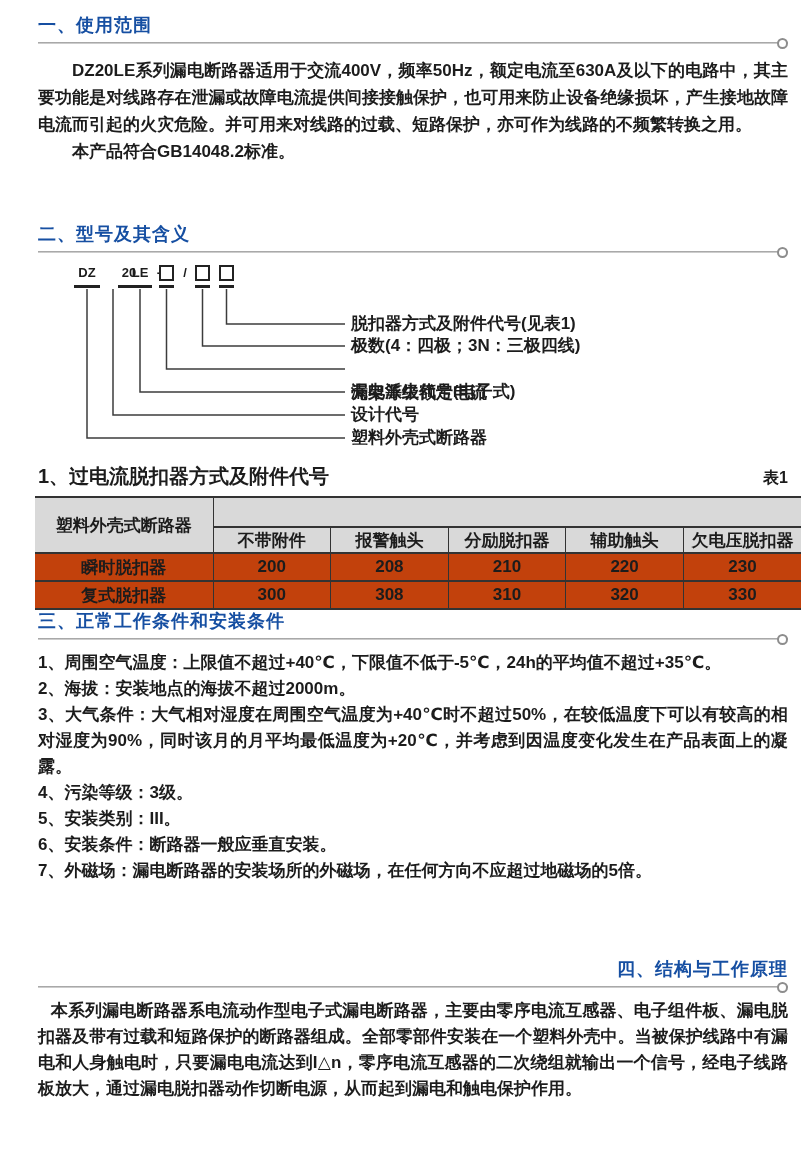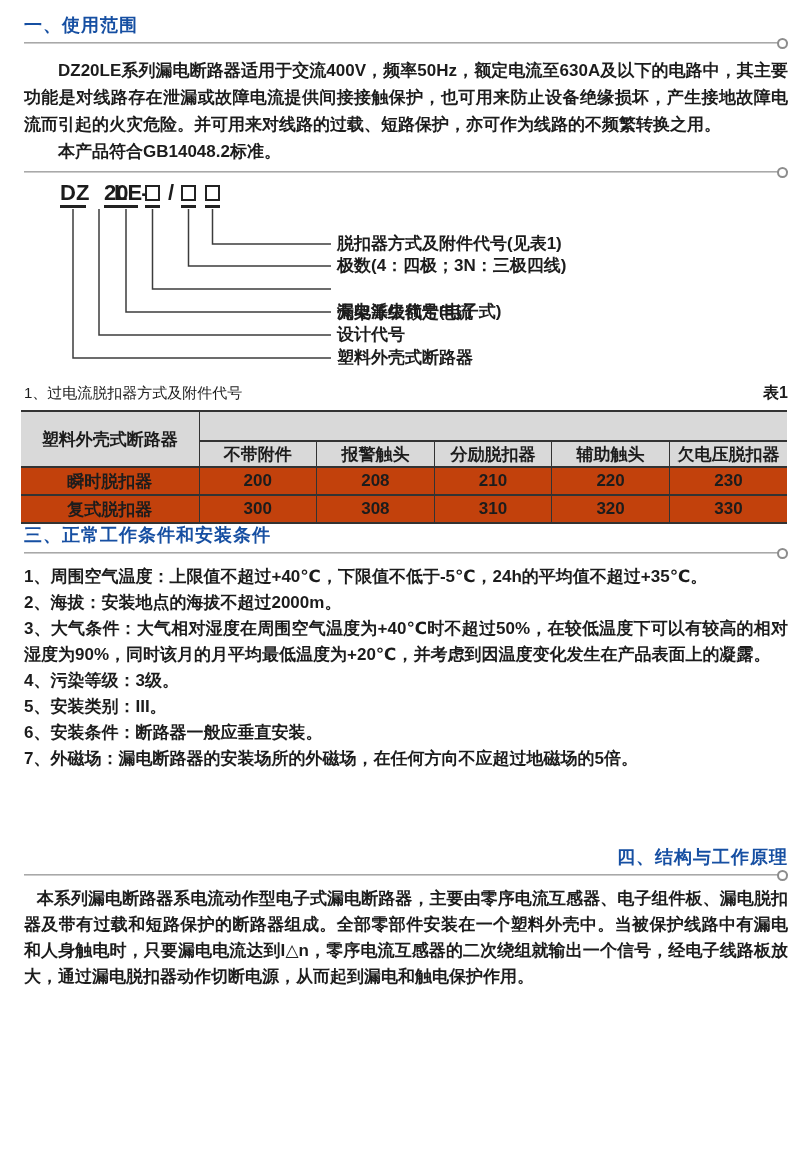--- a/index.html
+++ b/index.html
@@ -2,21 +2,21 @@
 <html lang="zh"><head>
 <meta charset="utf-8">
 <style>
   html,body{margin:0;padding:0;background:#ffffff;}
   body{
     width:806px;height:1153px;
     font-family:"Liberation Sans","DejaVu Sans",sans-serif;
     color:#1c1c1c;
     -webkit-font-smoothing:antialiased;
   }
-  .page{padding:14px 18px 0 24px;box-sizing:border-box;}
+  .page{padding:14px 18px 0 38px;box-sizing:border-box;}
 
   
   .sec-heading{
     margin:0;
     font-size:18px;line-height:22px;
     font-weight:700;color:#164fa2;
     letter-spacing:1px;
   }
   
   .rule{
@@ -39,39 +39,39 @@
 
   
   .h2-top{margin-top:58px;}
   .diagram{
     position:relative;height:190px;margin-top:8px;
     font-weight:700;
   }
   .diagram svg{position:absolute;left:0;top:0;}
   .model-token{
     position:absolute;top:2px;
-    font-size:22px;line-height:20px;font-weight:700;
+    font-size:13px;line-height:20px;font-weight:700;
     border-bottom:3px solid #222;padding-bottom:2px;text-align:center;
   }
   .model-token.plain{border-bottom:none;}
   .model-box{
     display:inline-block;width:11px;height:12px;
     border:2px solid #222;vertical-align:top;margin-top:2px;background:#fff;
   }
   .model-label{
     position:absolute;left:313px;
     font-size:17px;line-height:24px;font-weight:700;white-space:nowrap;
   }
 
   
   .table-title-row{
     display:flex;justify-content:space-between;align-items:baseline;
     margin-top:12px;
   }
-  .table-title{font-size:15px;font-weight:400;}
+  .table-title{font-size:20px;font-weight:700;}
   .table-tag{font-size:16px;font-weight:700;margin-right:0;}
 
   
   table.code-table{
     border-collapse:collapse;margin-top:6px;margin-left:-3px;
     width:766px;table-layout:fixed;
   }
   table.code-table{border-top:2px solid #333;border-bottom:2px solid #333;}
   .code-table td,.code-table th{
     border:1px solid #333;border-top-width:2px;border-bottom-width:2px;
@@ -107,20 +107,21 @@
 
 <div class="page">
 
   <h2 class="sec-heading">一、使用范围</h2>
   <div class="rule">
       <span class="ring"></span>
     </div>
   <p class="body-para">DZ20LE系列漏电断路器适用于交流400V，频率50Hz，额定电流至630A及以下的电路中，其主要功能是对线路存在泄漏或故障电流提供间接接触保护，也可用来防止设备绝缘损坏，产生接地故障电流而引起的火灾危险。并可用来对线路的过载、短路保护，亦可作为线路的不频繁转换之用。</p>
   <p class="body-para no-gap">本产品符合GB14048.2标准。</p>
 
+  <h2 class="sec-heading h2-top">二、型号及其含义</h2>
   <div class="rule">
       <span class="ring"></span>
     </div>
 
   <div class="diagram">
     <svg width="766" height="190" viewBox="0 0 766 190">
       <polyline points="188.5,28 188.5,63 307,63" fill="none" stroke="#3c3c3c" stroke-width="1.5"></polyline>
       <polyline points="164.5,28 164.5,85 307,85" fill="none" stroke="#3c3c3c" stroke-width="1.5"></polyline>
       <polyline points="128.5,28 128.5,108 307,108" fill="none" stroke="#3c3c3c" stroke-width="1.5"></polyline>
       <polyline points="102,28 102,131 307,131" fill="none" stroke="#3c3c3c" stroke-width="1.5"></polyline>

